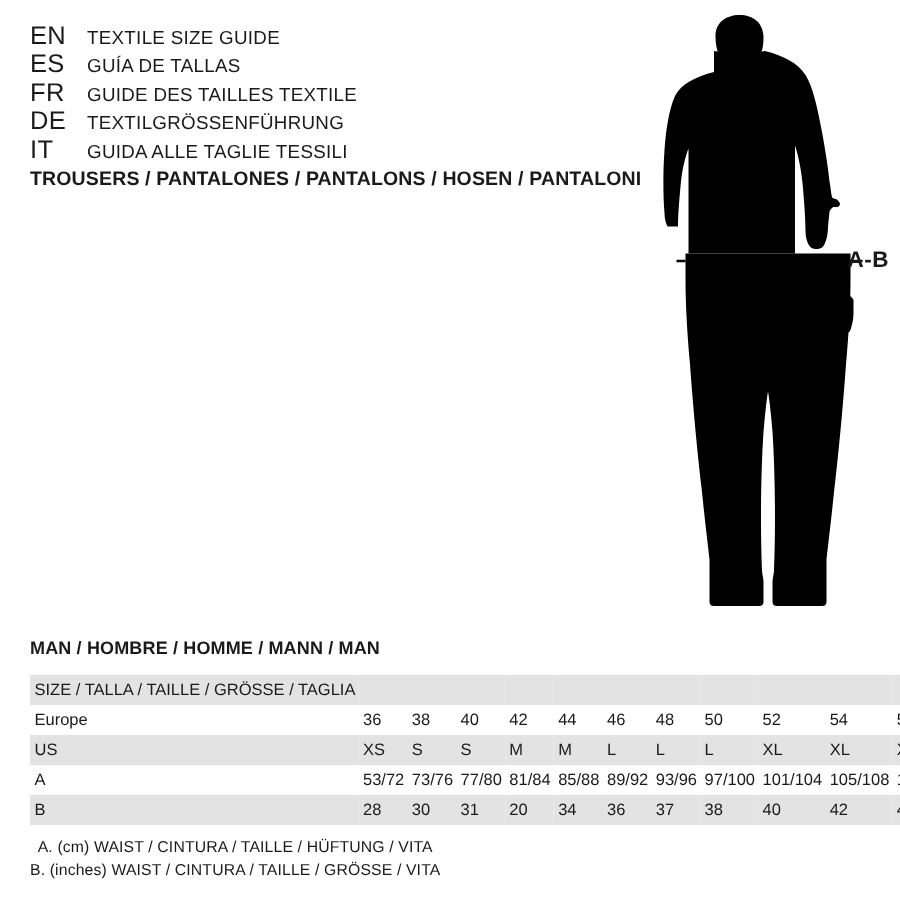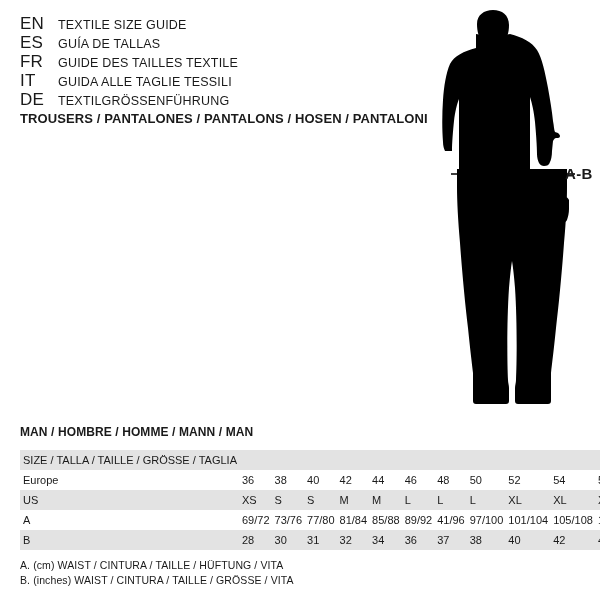--- a/index.html
+++ b/index.html
@@ -113,20 +113,21 @@
   }
 
   
   .notes {
     position: absolute;
     left: 20px;
     top: 558px;
     font-size: 10.5px;
     line-height: 15px;
     letter-spacing: .1px;
+    text-align: center;
   }
 </style>
 </head>
 <body>
 
 <div class="page">
 
   <div class="lang-block">
     <div class="lang-row">
       <div class="lang-code">EN</div>
@@ -134,26 +135,26 @@
     </div>
     <div class="lang-row">
       <div class="lang-code">ES</div>
       <div class="lang-title">GUÍA DE TALLAS</div>
     </div>
     <div class="lang-row">
       <div class="lang-code">FR</div>
       <div class="lang-title">GUIDE DES TAILLES TEXTILE</div>
     </div>
     <div class="lang-row">
+      <div class="lang-code">DE</div>
+      <div class="lang-title">TEXTILGRÖSSENFÜHRUNG</div>
+    </div>
+    <div class="lang-row">
       <div class="lang-code">IT</div>
       <div class="lang-title">GUIDA ALLE TAGLIE TESSILI</div>
-    </div>
-    <div class="lang-row">
-      <div class="lang-code">DE</div>
-      <div class="lang-title">TEXTILGRÖSSENFÜHRUNG</div>
     </div>
   </div>
 
   <div class="garment-title">TROUSERS / PANTALONES / PANTALONS / HOSEN / PANTALONI</div>
 
   <div class="figure-wrap">
     <svg width="195" height="400" viewBox="0 0 195 400">
       <g fill="#000000">
 
         <path d="M72 14 c0,-9 7,-14 16,-14 c9,0 16,5 16,15 c0,8 -2,13 -5,17 c-1,2 -1,5 0,7 c1,2 3,3 6,4 l0,0 c-10,2 -24,2 -34,0 c3,-1 5,-2 6,-4 c1,-2 1,-5 0,-7 c-3,-5 -5,-10 -5,-18 z"></path>
@@ -216,38 +217,38 @@
         <td class="val">M</td>
         <td class="val">L</td>
         <td class="val">L</td>
         <td class="val">L</td>
         <td class="val">XL</td>
         <td class="val">XL</td>
         <td class="val">XXL</td>
       </tr>
       <tr class="plain">
         <td class="label">A</td>
-        <td class="val">69/72</td>
+        <td class="val">53/72</td>
         <td class="val">73/76</td>
         <td class="val">77/80</td>
         <td class="val">81/84</td>
         <td class="val">85/88</td>
         <td class="val">89/92</td>
-        <td class="val">41/96</td>
+        <td class="val">93/96</td>
         <td class="val">97/100</td>
         <td class="val">101/104</td>
         <td class="val">105/108</td>
         <td class="val">109/112</td>
       </tr>
       <tr class="shaded">
         <td class="label">B</td>
         <td class="val">28</td>
         <td class="val">30</td>
         <td class="val">31</td>
-        <td class="val">32</td>
+        <td class="val">20</td>
         <td class="val">34</td>
         <td class="val">36</td>
         <td class="val">37</td>
         <td class="val">38</td>
         <td class="val">40</td>
         <td class="val">42</td>
         <td class="val">44</td>
       </tr>
     </tbody>
   </table>

